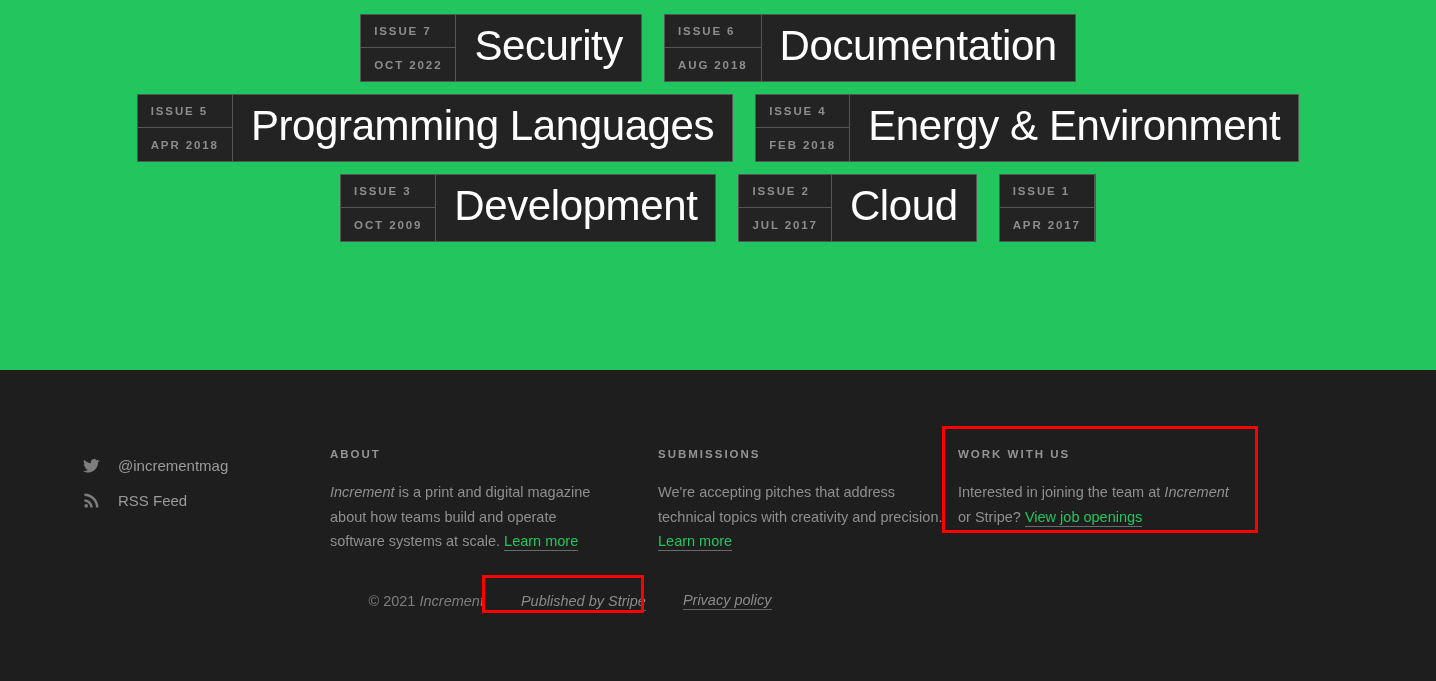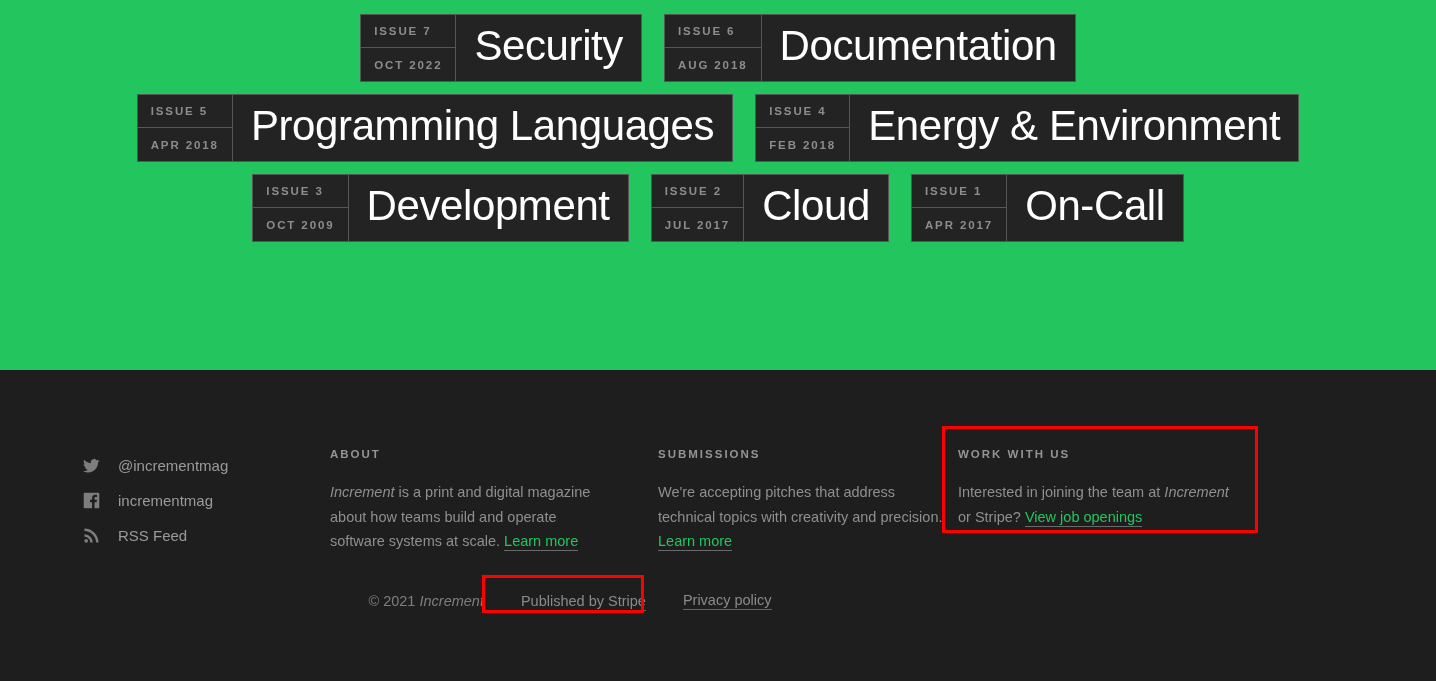--- a/index.html
+++ b/index.html
@@ -185,20 +185,21 @@
     color: #7e7e7e;
   }
 
   .copyright em { font-style: italic; }
 
   .bottom-link {
     color: #8a8a8a;
     text-decoration: none;
     border-bottom: 1px solid #636363;
     padding-bottom: 1px;
+    font-style: italic;
   }
 
   .published-wrap { position: relative; }
 
   .published-highlight {
     position: absolute;
     left: -39px;
     top: -18px;
     width: 162px;
     height: 38px;
@@ -264,49 +265,40 @@
           <span class="issue-meta-cell">JUL 2017</span>
         </span>
         <span class="issue-title">Cloud</span>
       </a>
 
       <a class="issue-card">
         <span class="issue-meta">
           <span class="issue-meta-cell top">ISSUE 1</span>
           <span class="issue-meta-cell">APR 2017</span>
         </span>
-        <span class="issue-title">On-Call</span>
       </a>
     </div>
 
   </section>
 
   <footer class="footer">
 
     <div class="footer-cols">
 
       <div class="footer-col col-social">
 
         <a class="social-link">
           <span class="social-icon">
             <svg width="18" height="18" viewBox="0 0 24 24" aria-hidden="true">
               <path d="M23 4.9c-.8.4-1.7.6-2.6.8 1-.6 1.7-1.5 2-2.5-.9.5-1.9.9-2.9 1.1-.8-.9-2-1.5-3.3-1.5-2.5 0-4.5 2-4.5 4.5 0 .4 0 .7.1 1C8 8.1 4.9 6.4 2.8 3.8c-.4.7-.6 1.4-.6 2.3 0 1.6.8 3 2 3.8-.7 0-1.4-.2-2-.6 0 2.2 1.6 4 3.6 4.4-.4.1-.8.2-1.2.2-.3 0-.6 0-.8-.1.6 1.8 2.2 3.1 4.2 3.1-1.5 1.2-3.5 1.9-5.6 1.9-.4 0-.7 0-1.1-.1 2 1.3 4.4 2 7 2 8.4 0 13-7 13-13v-.6c.9-.6 1.7-1.4 2.3-2.2z"></path>
             </svg>
           </span>
           <span class="social-label">@incrementmag</span>
         </a>
 
-        <a class="social-link">
-          <span class="social-icon">
-            <svg width="17" height="17" viewBox="0 0 24 24" aria-hidden="true">
-              <path d="M22 1H2a1 1 0 0 0-1 1v20a1 1 0 0 0 1 1h10.8v-8.7H9.9v-3.4h2.9V8.4c0-2.9 1.8-4.5 4.4-4.5 1.2 0 2.3.1 2.6.1v3h-1.8c-1.4 0-1.7.7-1.7 1.7v2.2h3.4l-.5 3.4h-2.9V23H22a1 1 0 0 0 1-1V2a1 1 0 0 0-1-1z"></path>
-            </svg>
-          </span>
-          <span class="social-label">incrementmag</span>
-        </a>
 
         <a class="social-link">
           <span class="social-icon">
             <svg width="17" height="17" viewBox="0 0 24 24" aria-hidden="true">
               <circle cx="4.5" cy="19.5" r="2.6"></circle>
               <path d="M2 10.2v3.6c4.6 0 8.2 3.7 8.2 8.2h3.6c0-6.5-5.3-11.8-11.8-11.8z"></path>
               <path d="M2 2v3.6C11 5.6 18.4 13 18.4 22H22C22 11 13 2 2 2z"></path>
             </svg>
           </span>
           <span class="social-label">RSS Feed</span>

